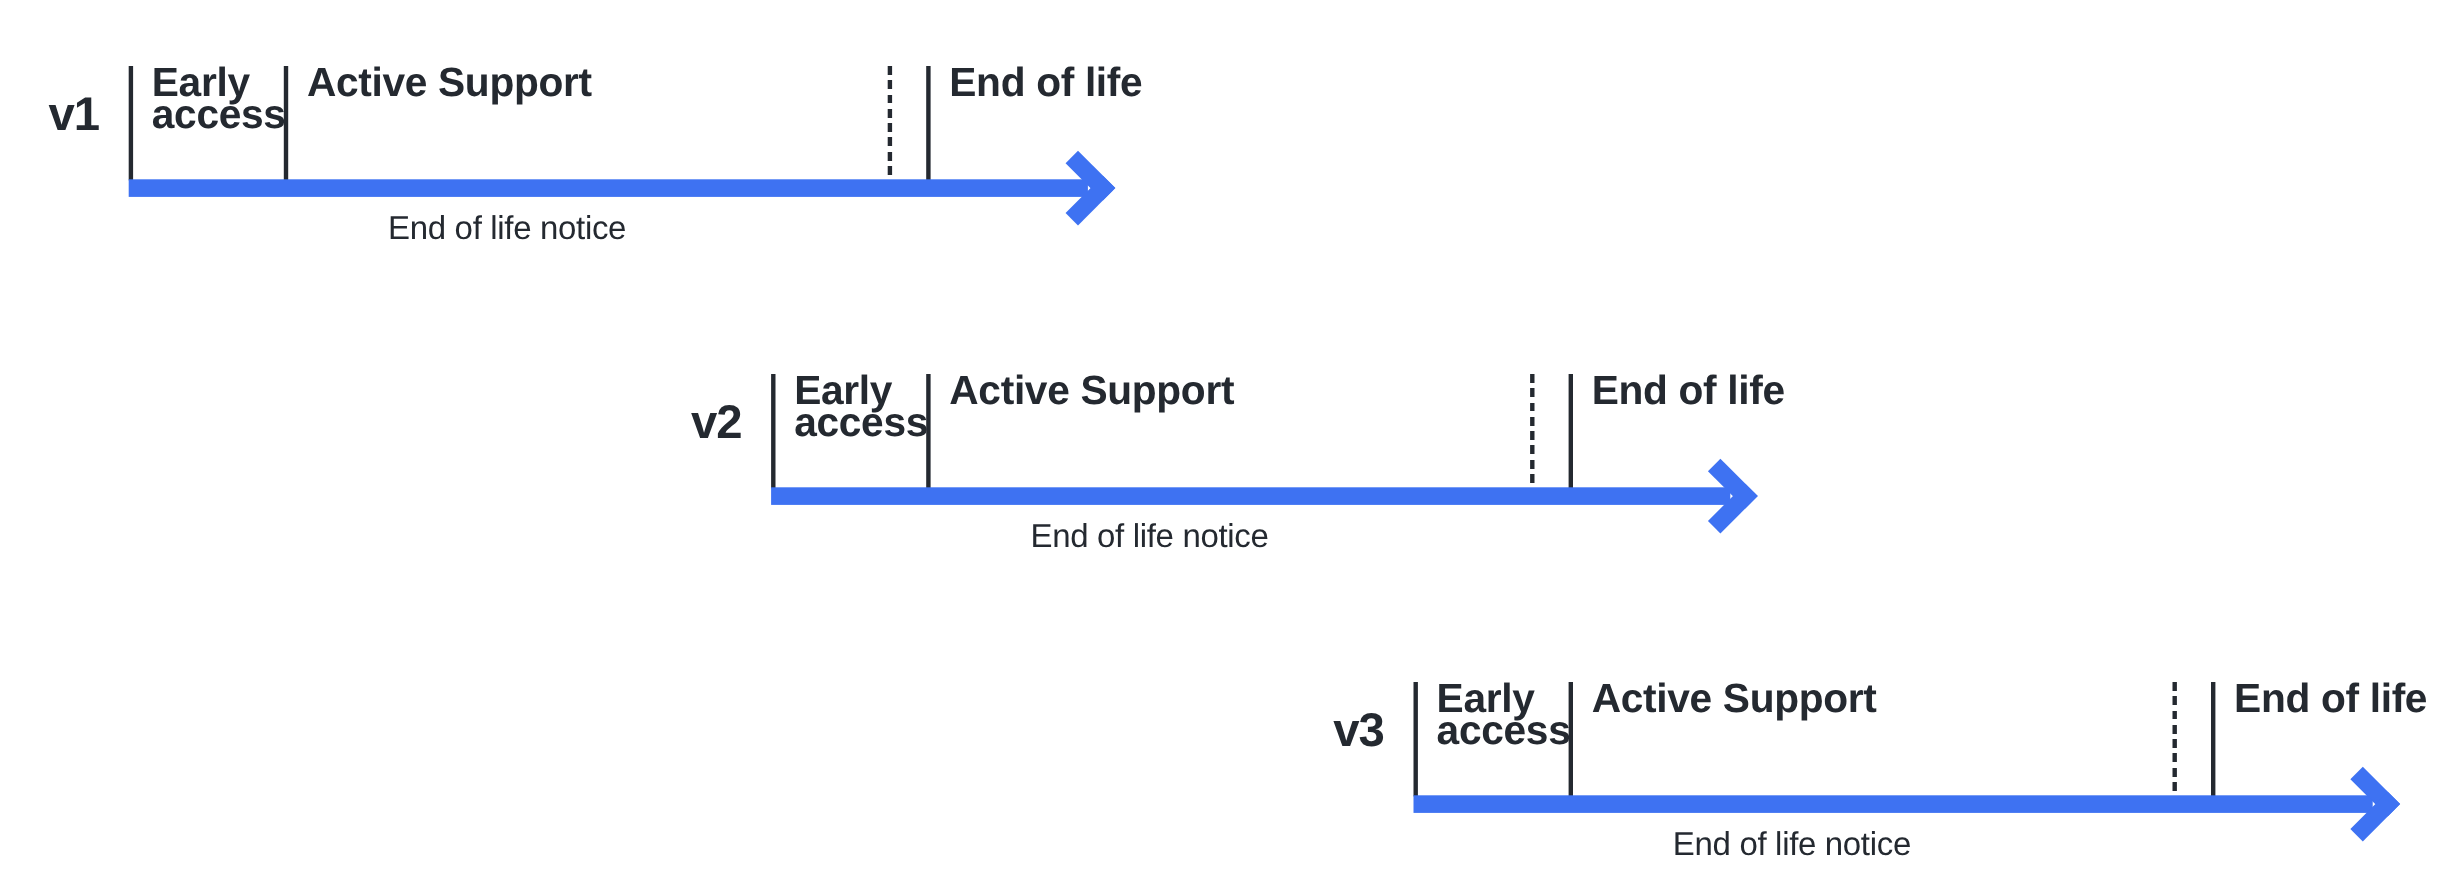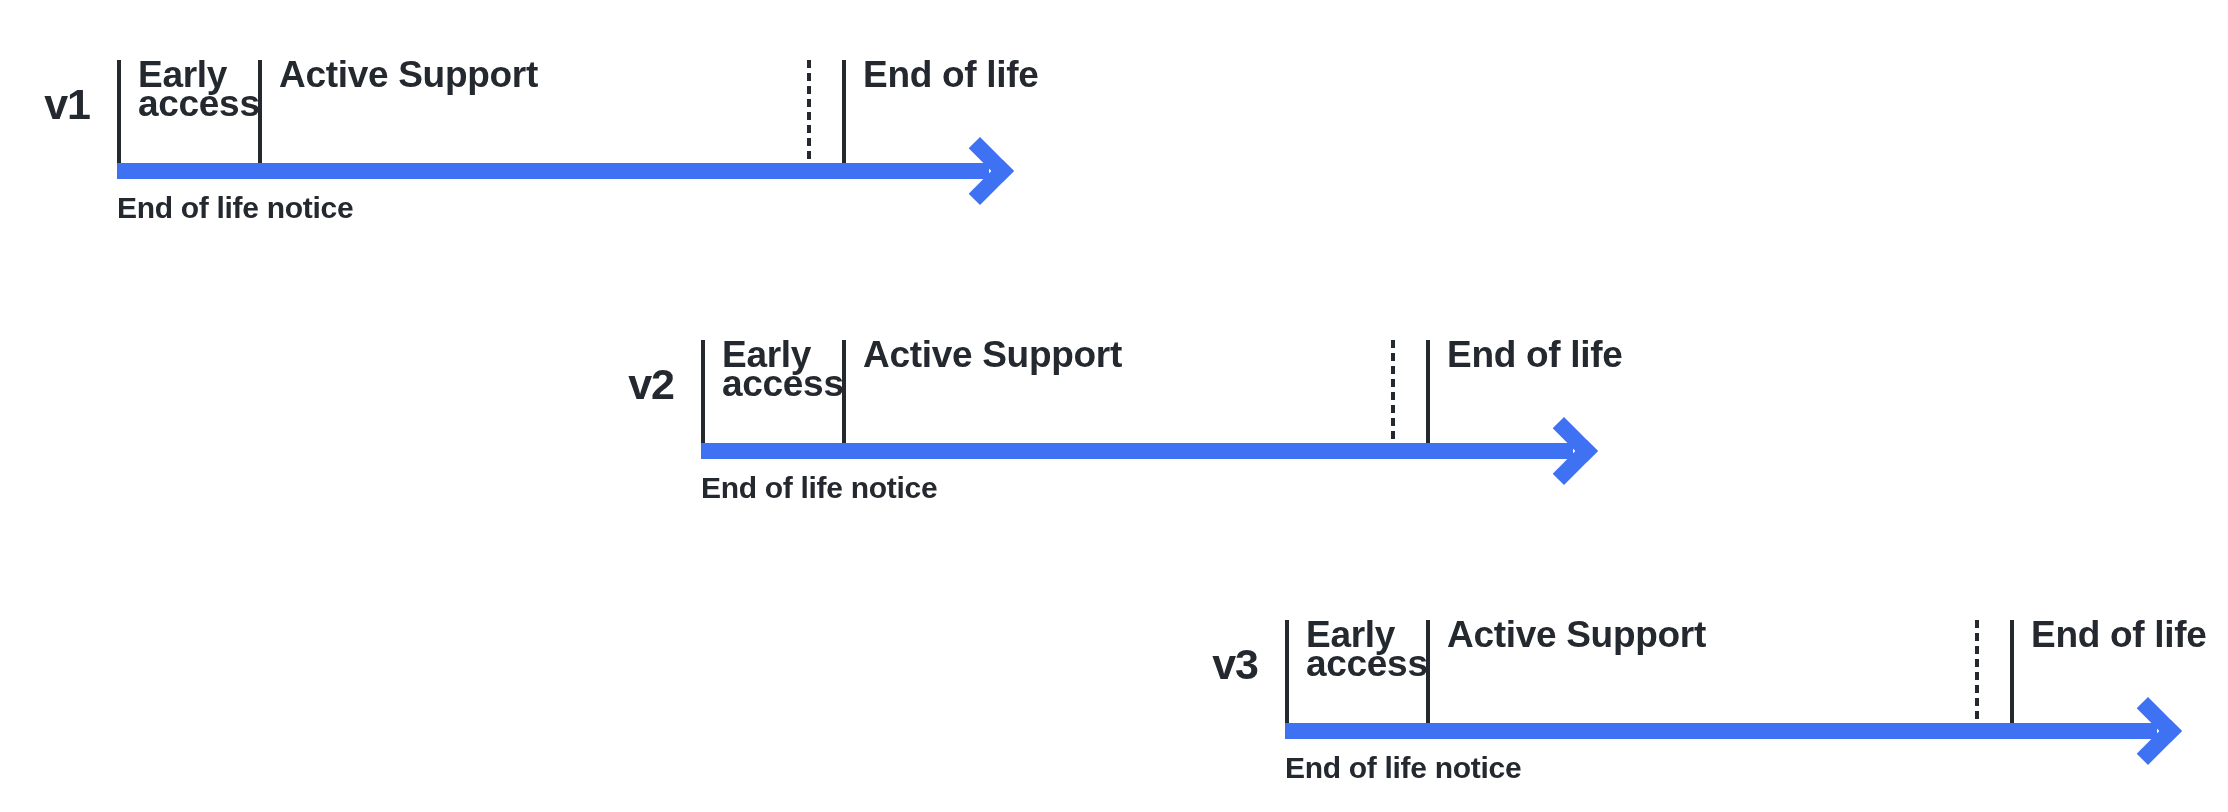--- a/index.html
+++ b/index.html
@@ -73,22 +73,22 @@
     width: 48px; height: 48px;
     box-sizing: border-box;
     border-top: 16px solid var(--accent, #3e72f2);
     border-right: 16px solid var(--accent, #3e72f2);
     transform: rotate(45deg);
   }
   .notice-label {
     position: absolute;
     left: 0; top: 132px;
     width: 688px;
-    text-align: left;
-    font-size: 30px; font-weight: 700;
+    text-align: center;
+    font-size: 30px; font-weight: 400;
     letter-spacing: -0.3px;
     line-height: 32px;
     color: var(--ink, #242930);
     white-space: nowrap;
   }
 </style>
 </head>
 <body style="background: rgb(255, 255, 255);">
 
 <div class="canvas">

